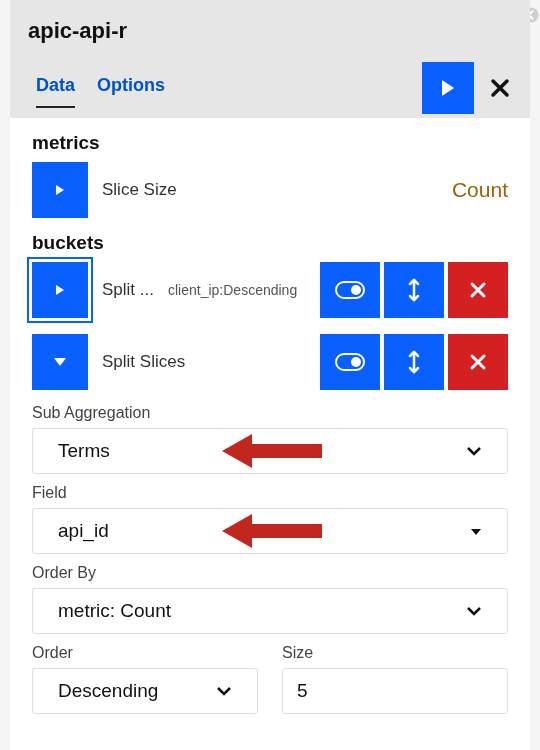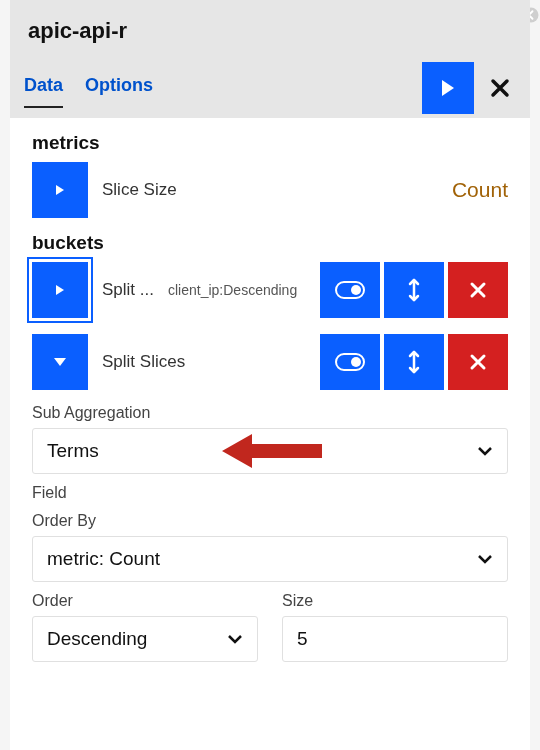--- a/index.html
+++ b/index.html
@@ -2,21 +2,21 @@
 <html><head>
 <meta charset="utf-8">
 <style>
   * { box-sizing: border-box; margin: 0; padding: 0; font-family: -apple-system, BlinkMacSystemFont, "Segoe UI", Helvetica, Arial, sans-serif; }
   body { background: #f5f5f5; width: 540px; height: 750px; overflow: hidden; position: relative; }
   .outer { position: absolute; left: 10px; right: 10px; top: 0; bottom: 0; background: #fff; }
   .header-area { background: #e6e6e6; padding: 0; }
   .title-bar { padding: 18px 18px 14px 18px; background:#e6e6e6; }
   .title-bar h1 { font-size: 22px; font-weight: 700; color:#111; }
   .tabs-row { display:flex; align-items:center; justify-content:space-between; background:#e6e6e6; padding:0 12px 0 0; height:60px; }
-  .tabs { display:flex; gap:22px; padding-left:14px; }
+  .tabs { display:flex; gap:22px; padding-left:26px; }
   .tab { font-size:18px; font-weight:700; color:#0052cc; cursor:pointer; padding:6px 0 10px 0; }
   .tab.active { border-bottom: 2px solid #222; }
   .actions { display:flex; gap:8px; align-items:center; }
   .play-btn { width:52px; height:52px; background:#0a5fff; display:flex; align-items:center; justify-content:center; cursor:pointer; }
   .play-btn svg { fill:#fff; }
   .close-btn { width:36px; height:52px; display:flex; align-items:center; justify-content:center; cursor:pointer; font-size:26px; font-weight:700; color:#111;}
   .close-prev { position:absolute; top:6px; right:0px; color:#c8c8c8; font-size:20px; cursor:pointer;}
   .panel { padding: 14px 22px 0 22px; }
   .section-label { font-size:19px; font-weight:700; color:#111; margin-bottom:6px; }
   .agg-row { display:flex; align-items:center; gap:14px; margin-bottom:12px; min-height:60px;}
@@ -27,21 +27,21 @@
   .agg-desc { font-size:14px; color:#555; line-height:1.2; }
   .agg-desc-wrap { display:flex; flex-direction:row; }
   .spacer { flex:1; }
   .agg-value { font-size:21px; color:#a16207; }
   .btn-group { display:flex; gap:4px; margin-left:auto;}
   .sq-btn { width:60px; height:56px; display:flex; align-items:center; justify-content:center; cursor:pointer;}
   .sq-btn.blue { background:#0a5fff; }
   .sq-btn.red { background:#d42020; }
   .sq-btn svg { }
   .form-label { font-size:16px; color:#444; margin:10px 0 6px 0;}
-  .select { width:100%; height:46px; border:1px solid #e0e0e0; border-radius:3px; background:#fff; display:flex; align-items:center; justify-content:space-between; padding:0 14px; font-size:19px; color:#111; cursor:pointer; position:relative;}
+  .select { width:100%; height:46px; border:1px solid #e0e0e0; border-radius:3px; background:#fff; display:flex; align-items:center; justify-content:space-between; padding:0 25px; font-size:19px; color:#111; cursor:pointer; position:relative;}
   .select .chev { font-size:16px; color:#111; }
   .two-col { display:flex; gap:24px; }
   .two-col .col { flex:1; }
   .input { width:100%; height:46px; border:1px solid #e0e0e0; border-radius:3px; background:#fff; padding:0 14px; font-size:19px; color:#111;}
   .arrow-annot { position:absolute; pointer-events:none; }
   .arrow-annot svg { display:block; }
   .rel { position:relative; }
 </style>
 </head>
 <body>
@@ -168,20 +168,35 @@
         </span>
       </div>
       <div class="arrow-annot" style="left:190px; top:4px;">
         <svg width="100" height="38" viewBox="0 0 100 38">
             <path d="M100 12 L30 12 L30 2 L0 19 L30 36 L30 26 L100 26 Z" fill="#c1271e"></path>
           </svg>
       </div>
     </div>
 
     <div class="form-label">Field</div>
+    <div class="rel">
+      <div class="select">
+        <span>api_id</span>
+        <span class="chev">
+          <svg width="12" height="8" viewBox="0 0 12 8">
+              <path d="M1 1 L6 7 L11 1 Z" fill="#111"></path>
+            </svg>
+        </span>
+      </div>
+      <div class="arrow-annot" style="left:190px; top:4px;">
+        <svg width="100" height="38" viewBox="0 0 100 38">
+            <path d="M100 12 L30 12 L30 2 L0 19 L30 36 L30 26 L100 26 Z" fill="#c1271e"></path>
+          </svg>
+      </div>
+    </div>
 
     <div class="form-label">Order By</div>
     <div class="select">
       <span>metric: Count</span>
       <span class="chev">
         <svg width="16" height="10" viewBox="0 0 16 10">
             <path d="M2 2 L8 8 L14 2" fill="none" stroke="#111" stroke-width="2.5"></path>
           </svg>
       </span>
     </div>

